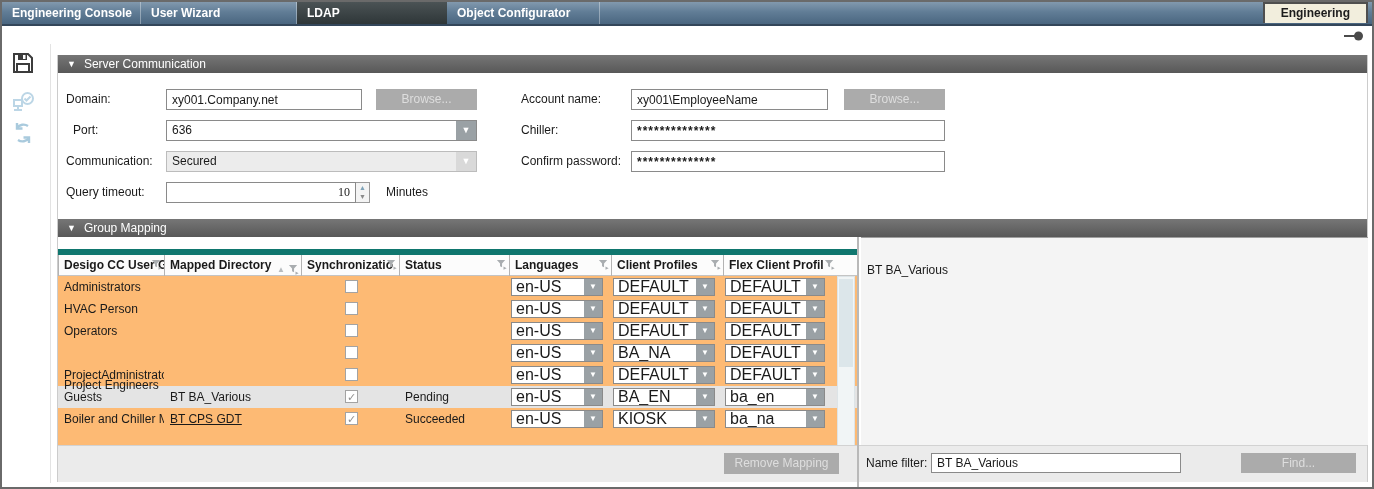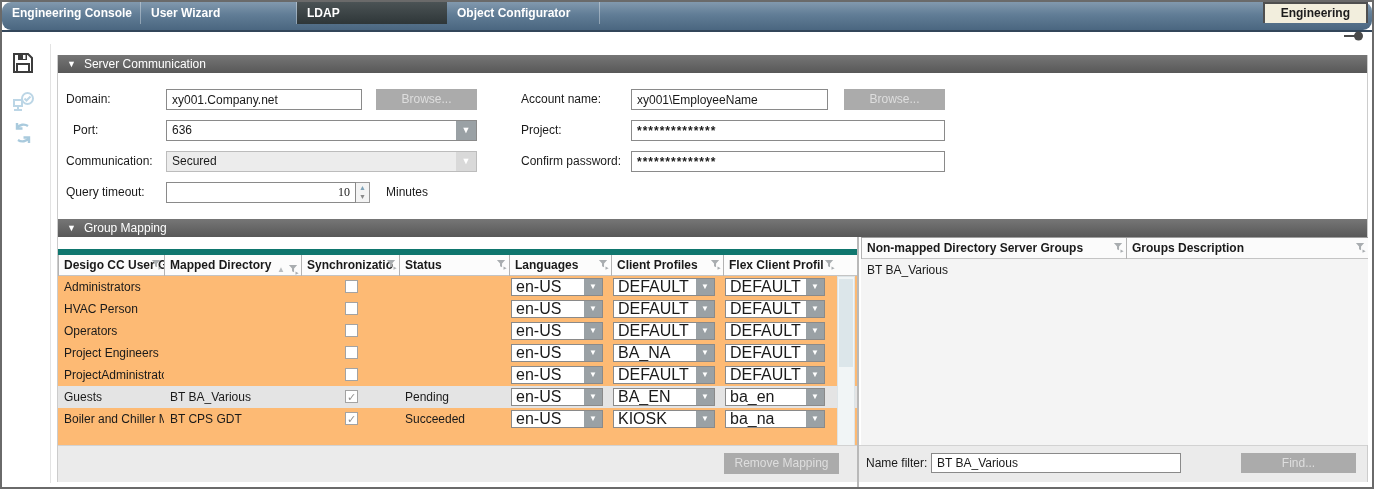--- a/index.html
+++ b/index.html
@@ -1,22 +1,22 @@
 <!DOCTYPE html>
 <html><head>
 <meta charset="utf-8">
 <style>
   * { margin:0; padding:0; box-sizing:border-box; }
   html,body { background:#fff; }
   body { font-family:"Liberation Sans", sans-serif; font-size:12px; color:#1a1a1a; }
   .window { position:relative; width:1374px; height:489px; border:2px solid #6a6a6a; background:#fff; overflow:hidden; }
 
   
-  .tabbar { position:absolute; left:0; top:0; width:100%; height:28px;
-    background:linear-gradient(#8299ae, #617d96 45%, #4a6680); display:flex;border-radius:9px; }
+  .tabbar { position:absolute; left:0; top:0; width:100%; height:22px;
+    background:linear-gradient(#8299ae, #617d96 45%, #4a6680); display:flex; }
   .tabbar:after { content:""; position:absolute; left:0; bottom:-2px; width:100%; height:2px; background:#33465a; }
   .tab { height:22px; line-height:22px; padding-left:10px; color:#fff; font-weight:bold;
     border-right:1px solid rgba(255,255,255,0.35); }
   .tab.active { background:linear-gradient(#4b5355, #2e3638); border-right:none; }
   .tab-right { position:absolute; right:4px; top:0; height:21px; line-height:19px; padding:0 16px;
     background:#f2eedd; border:2px solid #4f4f4f; border-bottom:none; font-weight:bold; color:#1c1c1c; }
 
   
   .tool { position:absolute; left:10px; width:22px; height:22px; cursor:pointer; }
   .toolbar-sep { position:absolute; left:48px; top:42px; bottom:4px; width:1px; background:#e3e3e3; }
@@ -149,21 +149,21 @@
     <div class="spinner" style="left:298px; top:127px">
         <div class="up">▲</div>
         <div class="dn">▼</div>
       </div>
     <div class="lbl" style="left:328px; top:127px">Minutes</div>
 
     <div class="lbl" style="left:463px; top:34px">Account name:</div>
     <input class="inp" style="left: 573px; top: 34px; width: 197px;" value="xy001\EmployeeName">
     <div class="btn" style="left:786px; top:34px; width:101px">Browse...</div>
 
-    <div class="lbl" style="left:463px; top:65px">Project:</div>
+    <div class="lbl" style="left:463px; top:65px">Chiller:</div>
     <input class="inp pwd" style="left: 573px; top: 65px; width: 314px;" value="**************">
 
     <div class="lbl" style="left:463px; top:96px">Confirm password:</div>
     <input class="inp pwd" style="left: 573px; top: 96px; width: 314px;" value="**************">
 
     <div class="sec-head" style="top:164px">
       <span class="tri">▼</span><span>Group Mapping</span>
     </div>
 
     <div id="grid-area">
@@ -300,21 +300,21 @@
                 </div>
               </div>
               <div class="gcell" style="width: 114px; padding: 0px;">
                 <div class="cellcombo" style="width: 100px;">
                   <span class="combo-val">DEFAULT</span>
                   <span class="combo-btn">▼</span>
                 </div>
               </div>
             </div>
             <div class="grow">
-              <div class="gcell" style="width: 106px;">Project Engineers</div>
+              <div class="gcell" style="width: 106px; margin-top: 32px;">Project Engineers</div>
               <div class="gcell" style="width: 137px;"></div>
               <div class="gcell" style="width: 98px; padding: 0px;">
                 <div class="checkbox"></div>
               </div>
               <div class="gcell" style="width: 110px;"></div>
               <div class="gcell" style="width: 102px; padding: 0px;">
                 <div class="cellcombo" style="width: 92px;">
                   <span class="combo-val">en-US</span>
                   <span class="combo-btn">▼</span>
                 </div>
@@ -379,21 +379,21 @@
               </div>
               <div class="gcell" style="width: 114px; padding: 0px;">
                 <div class="cellcombo" style="width: 100px;">
                   <span class="combo-val">ba_en</span>
                   <span class="combo-btn">▼</span>
                 </div>
               </div>
             </div>
             <div class="grow">
               <div class="gcell" style="width: 106px;">Boiler and Chiller Mng</div>
-              <div class="gcell" style="width: 137px;">BT CPS GDT</div>
+              <div class="gcell" style="width: 137px; text-decoration: underline;">BT CPS GDT</div>
               <div class="gcell" style="width: 98px; padding: 0px;">
                 <div class="checkbox">✓</div>
               </div>
               <div class="gcell" style="width: 110px;">Succeeded</div>
               <div class="gcell" style="width: 102px; padding: 0px;">
                 <div class="cellcombo" style="width: 92px;">
                   <span class="combo-val">en-US</span>
                   <span class="combo-btn">▼</span>
                 </div>
               </div>
@@ -410,38 +410,20 @@
                 </div>
               </div>
             </div>
           </div>
         <div class="vscroll">
           <div class="thumb"></div>
           <div class="arr">▼</div>
         </div>
       </div>
       <div id="right-grid">
-        <div class="ghead" id="right-head" style="background:#fbfbfb">
-            <div class="gcol" style="width: 265px;"><span>Non-mapped Directory Server Groups</span><span class="icons">
-                <span>
-                  <svg class="filter-svg" width="11" height="11" viewBox="0 0 12 12">
-                    <path d="M1 1 h9 l-3.4 3.8 V9 L4.4 8 V4.8 Z" fill="#a9adb0"></path>
-                    <path d="M8.2 8.2 L11.6 10 L8.2 11.8 Z" fill="#a9adb0"></path>
-                  </svg>
-                </span>
-              </span></div>
-            <div class="gcol" style="width: 242px;"><span>Groups Description</span><span class="icons">
-                <span>
-                  <svg class="filter-svg" width="11" height="11" viewBox="0 0 12 12">
-                    <path d="M1 1 h9 l-3.4 3.8 V9 L4.4 8 V4.8 Z" fill="#a9adb0"></path>
-                    <path d="M8.2 8.2 L11.6 10 L8.2 11.8 Z" fill="#a9adb0"></path>
-                  </svg>
-                </span>
-              </span></div>
-          </div>
         <div class="grows" id="right-rows">
             <div class="grow">
               <div class="gcell" style="width: 265px;">BT BA_Various</div>
               <div class="gcell" style="width: 242px;"></div>
             </div>
           </div>
       </div>
     </div>
 
     <div id="gm-footer">

